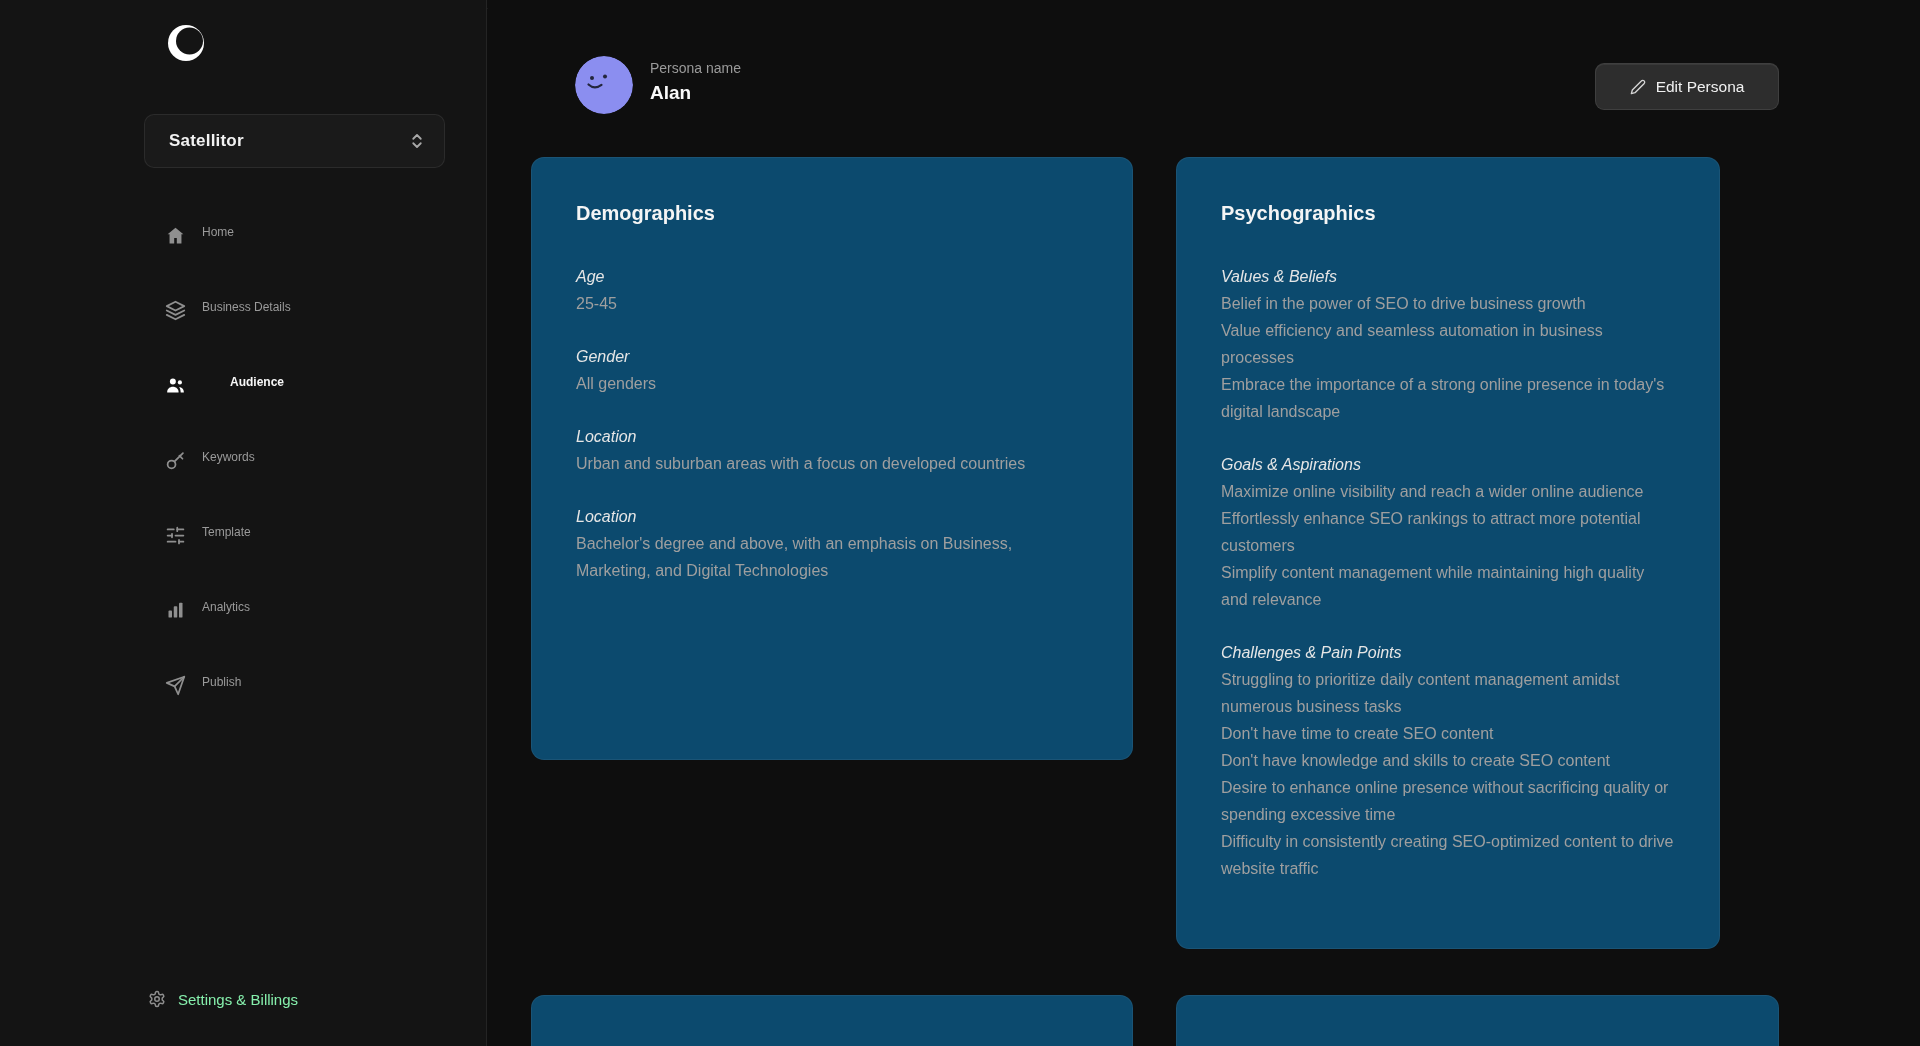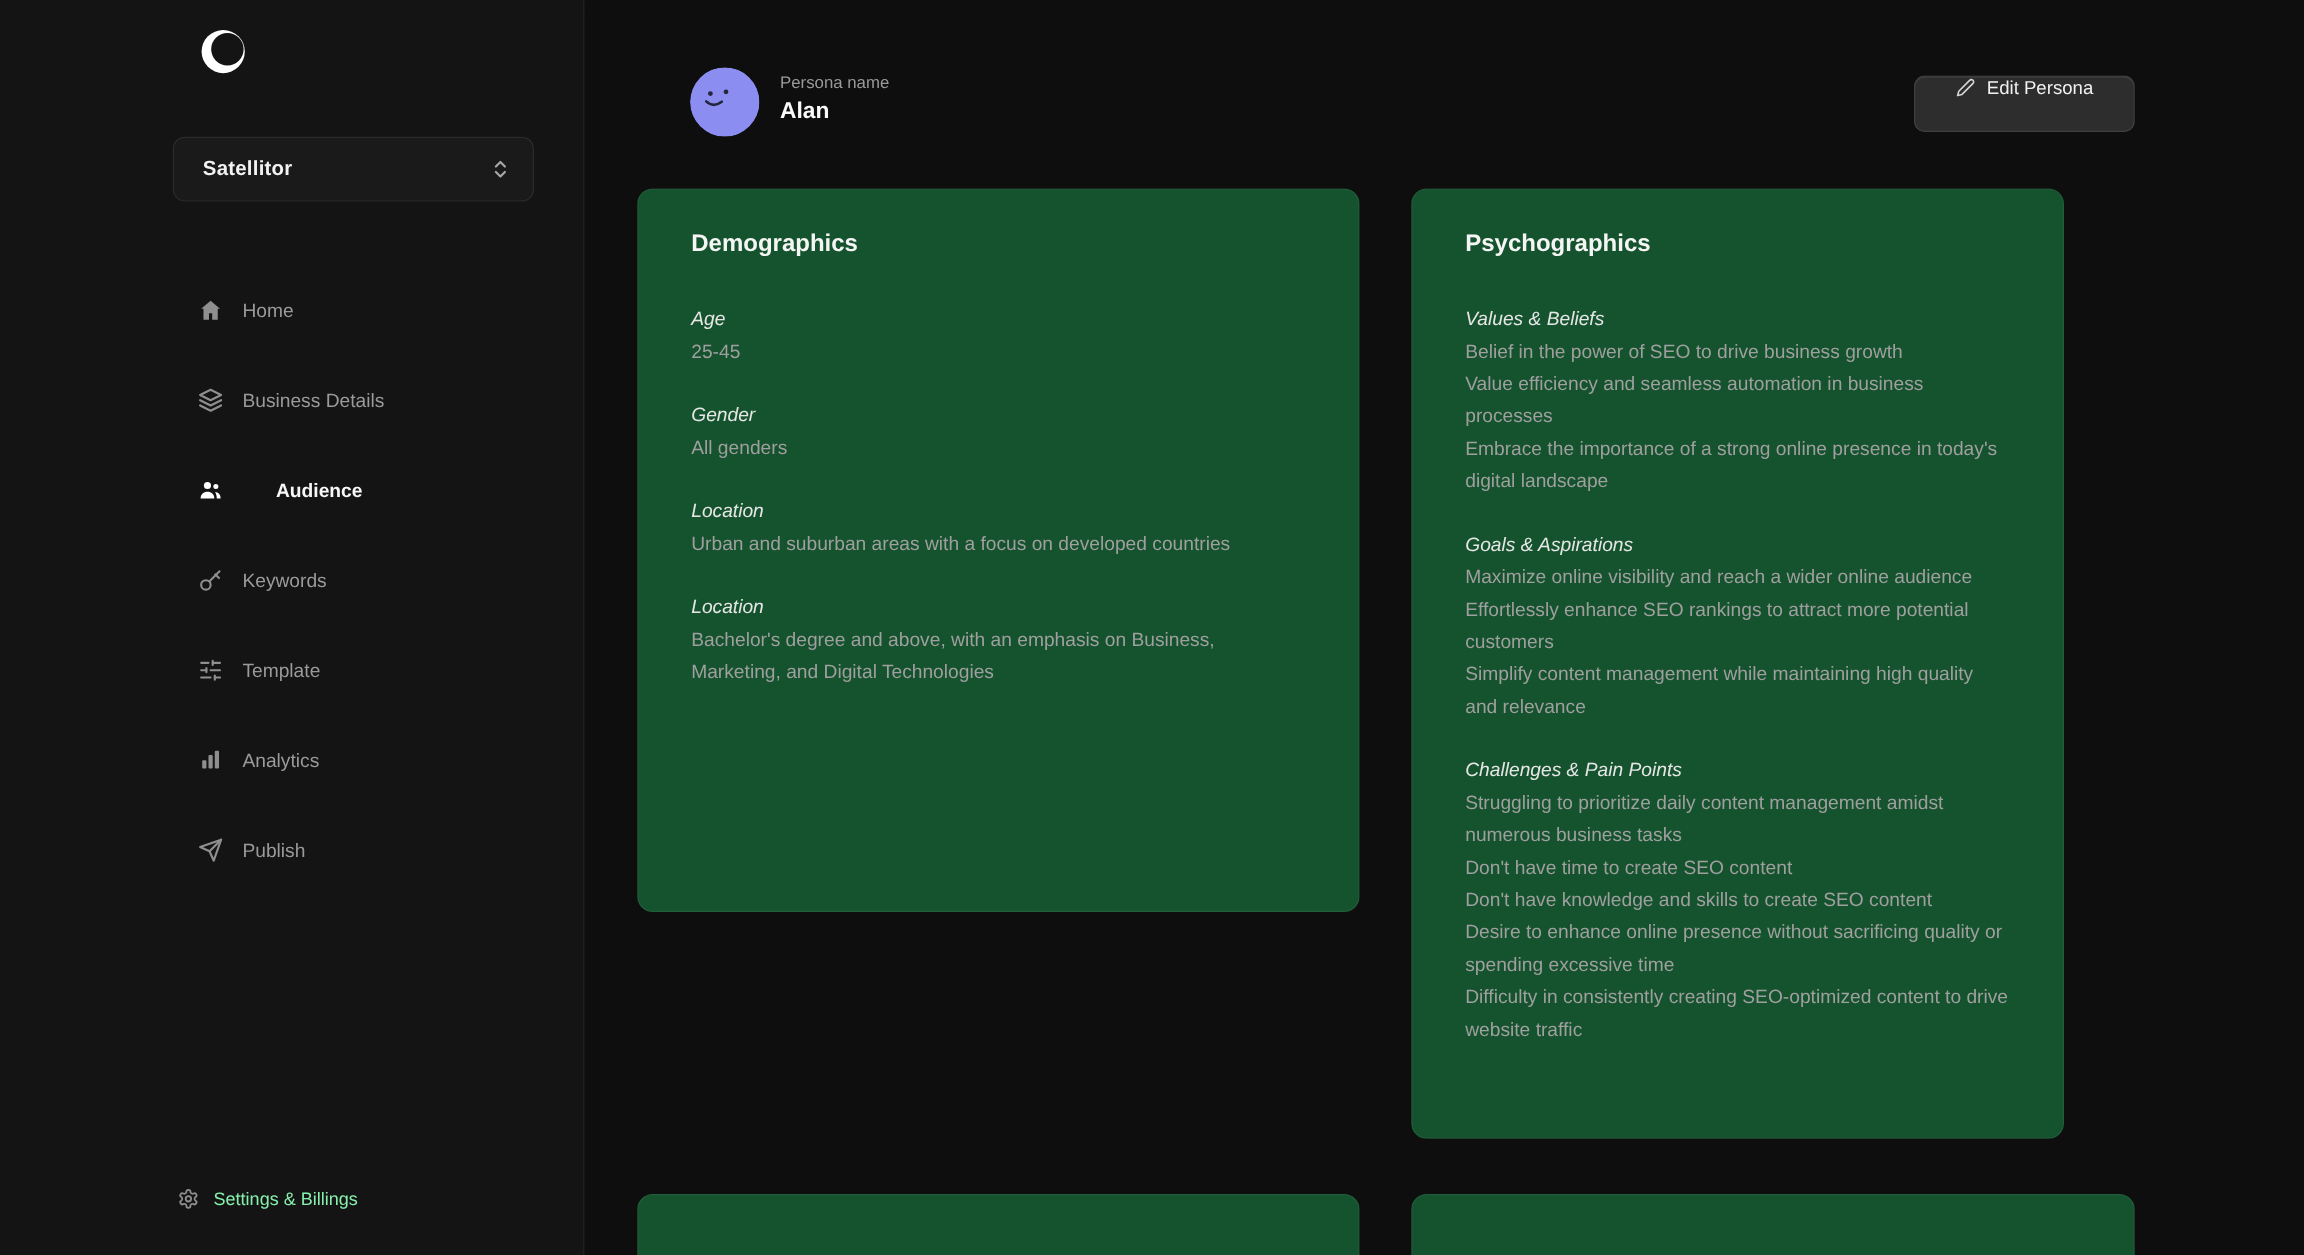--- a/index.html
+++ b/index.html
@@ -24,23 +24,23 @@
     background:#1a1a1a;border:1px solid rgba(255,255,255,0.08);border-radius:10px;
     box-sizing:border-box;display:flex;align-items:center;justify-content:space-between;
     padding:0 18px 0 24px;cursor:pointer;
   }
   .ws-name{color:#f2f2f2;font-size:17px;font-weight:700;letter-spacing:.2px;}
   .ws-chevron{color:#a8a8a8;display:flex;align-items:center;}
   .ws-chevron svg{width:18px;height:18px;}
 
   .nav{position:absolute;left:144px;top:225px;width:300px;}
   .nav-item{
-    display:flex;align-items:flex-end;height:44px;margin-bottom:31px;
+    display:flex;align-items:flex-start;height:44px;margin-bottom:31px;
     padding-left:21px;cursor:pointer;border-radius:8px;
-    color:#9a9a9a;font-size:16px;
+    color:#9a9a9a;font-size:12px;
   }
   .nav-item .nav-icon{width:21px;height:21px;display:flex;align-items:center;margin-right:16px;color:#8f8f8f;}
   .nav-item .nav-icon svg{width:21px;height:21px;}
   .nav-item.active{color:#f7f7f7;font-weight:700;gap:28px;}
   .nav-item.active .nav-icon{color:#ffffff;}
 
   .sidebar-footer{
     position:absolute;left:144px;top:977px;height:44px;display:flex;align-items:center;
     padding-left:4px;cursor:pointer;color:#86efac;font-size:15px;
   }
@@ -53,31 +53,31 @@
     position:absolute;left:87px;top:56px;width:58px;height:58px;border-radius:50%;
     overflow:hidden;
   }
   .persona-block{position:absolute;left:162px;top:59px;}
   .persona-label{color:#9a9a9a;font-size:14px;line-height:18px;}
   .persona-name{color:#fafafa;font-size:19px;font-weight:700;line-height:26px;margin-top:3px;}
   .edit-btn{
     position:absolute;left:1107px;top:63px;width:184px;height:47px;
     background:#2d2d2d;border:1px solid rgba(255,255,255,0.09);border-radius:9px;
     box-shadow:inset 0 1px 0 rgba(255,255,255,0.06);
-    display:flex;align-items:flex-start;justify-content:center;gap:10px;
+    display:flex;align-items:center;justify-content:center;gap:10px;
     color:#f0f0f0;font-size:15.5px;cursor:pointer;box-sizing:border-box;
   }
   .edit-btn .btn-icon{display:flex;align-items:center;color:#d6d6d6;}
   .edit-btn .btn-icon svg{width:16px;height:16px;}
 
   
   .card{
-    position:absolute;background:#14532d;
+    position:absolute;background:#0c4a6e;
     border:1px solid rgba(255,255,255,0.06);border-radius:13px;
-    box-sizing:border-box;padding:32px 44px;
+    box-sizing:border-box;padding:42px 44px;
   }
   .card-demographics{left:43px;top:157px;width:602px;height:603px;}
   .card-psychographics{left:688px;top:157px;width:544px;height:792px;}
   .card-partial-left{left:43px;top:995px;width:602px;height:140px;}
   .card-partial-right{left:688px;top:995px;width:603px;height:140px;}
   .card-title{color:#f5f5f5;font-size:20px;font-weight:700;line-height:27px;margin-bottom:36px;}
   .field{margin-bottom:26px;}
   .field-label{color:#e6e6e6;font-size:16px;font-weight:500;line-height:27px;font-style:italic;}
   .field-value{color:#9f9f9f;font-size:16px;line-height:27px;}
   .section{margin-bottom:26px;}

